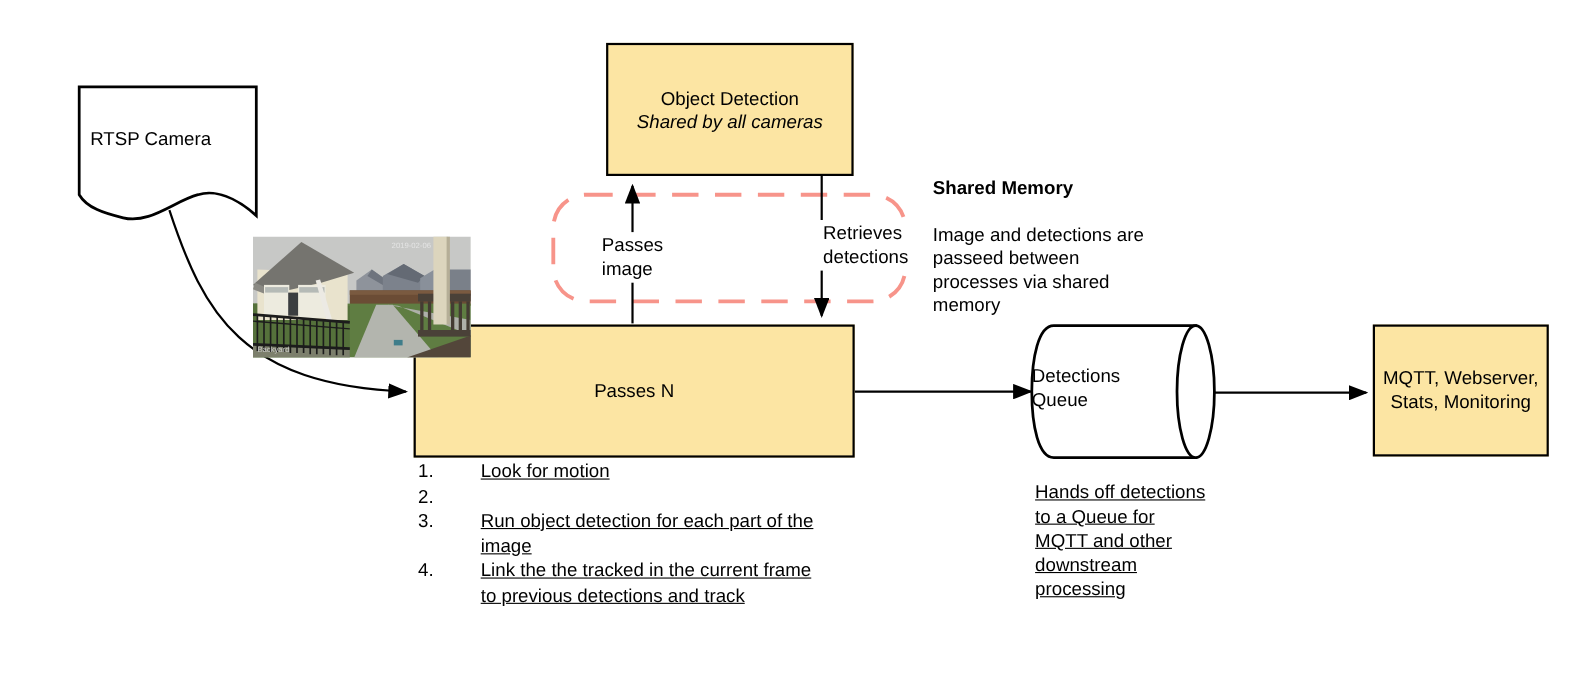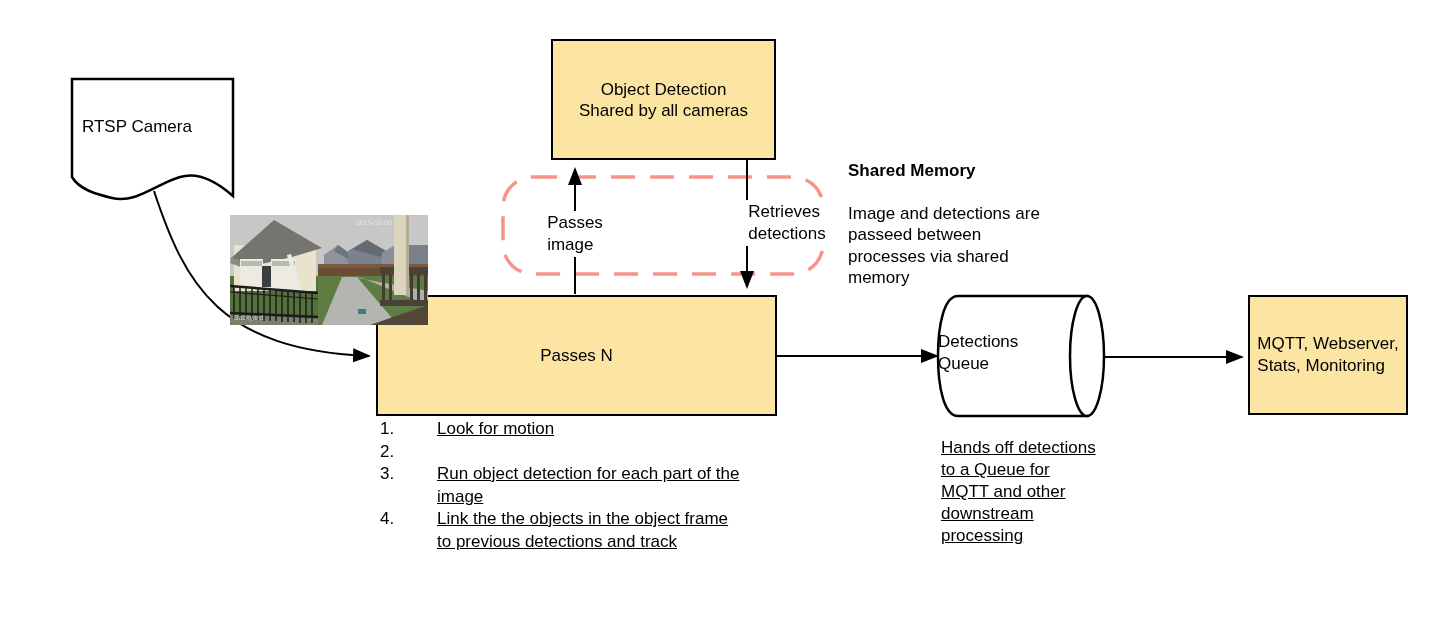--- a/index.html
+++ b/index.html
@@ -5,28 +5,28 @@
   html,body{margin:0;padding:0;background:#fff;}
   .canvas{
     position:relative;width:1448px;height:625px;background:#fff;
     font-family:"Liberation Sans","DejaVu Sans",sans-serif;color:#000;overflow:hidden;
   }
   .layer{position:absolute;left:0;top:0;z-index:1;}
   .node{
     position:absolute;box-sizing:border-box;z-index:2;
     background:var(--node-fill,#FCE5A3);border:2px solid var(--node-border,#000);
     display:flex;flex-direction:column;align-items:center;justify-content:center;
-    font-size:17px;line-height:21px;white-space:pre-line;
+    text-align:center;font-size:17px;line-height:21px;white-space:pre-line;
   }
   .lbl{position:absolute;z-index:2;font-size:17px;line-height:22px;white-space:pre-line;}
   .center{}
   .bg-white{background:#fff;padding:1px 5px;transform:translateX(-50%);}
   .bold{font-weight:bold;display:block;}
   .blk{display:block;white-space:pre-line;}
-  .italic{}
+  .italic{font-style:italic;}
   .steps{position:absolute;left:380px;top:418px;z-index:2;font-size:17px;line-height:22.5px;}
   .step{display:flex;}
   .step .num{flex:0 0 57px;width:57px;}
   .step .txt{white-space:pre-line;text-decoration:underline;}
   .photo{position:absolute;left:230px;top:215px;width:198px;height:110px;z-index:3;}
   .photo svg{display:block;}
 </style>
 </head>
 <body>
 
@@ -92,21 +92,21 @@
     <div class="step">
       <span class="num">2.</span>
     </div>
     <div class="step">
       <span class="num">3.</span>
       <span class="txt">Run object detection for each part of the
 image</span>
     </div>
     <div class="step">
       <span class="num">4.</span>
-      <span class="txt">Link the the objects in the object frame
+      <span class="txt">Link the the tracked in the current frame
 to previous detections and track</span>
     </div>
   </div>
 
   <div class="lbl center" style="left:938px;top:331px;width:148px;">Detections
 Queue</div>
 
   <div class="lbl" style="left:941px;top:437px;width:200px;text-decoration:underline;">Hands off detections
 to a Queue for
 MQTT and other

